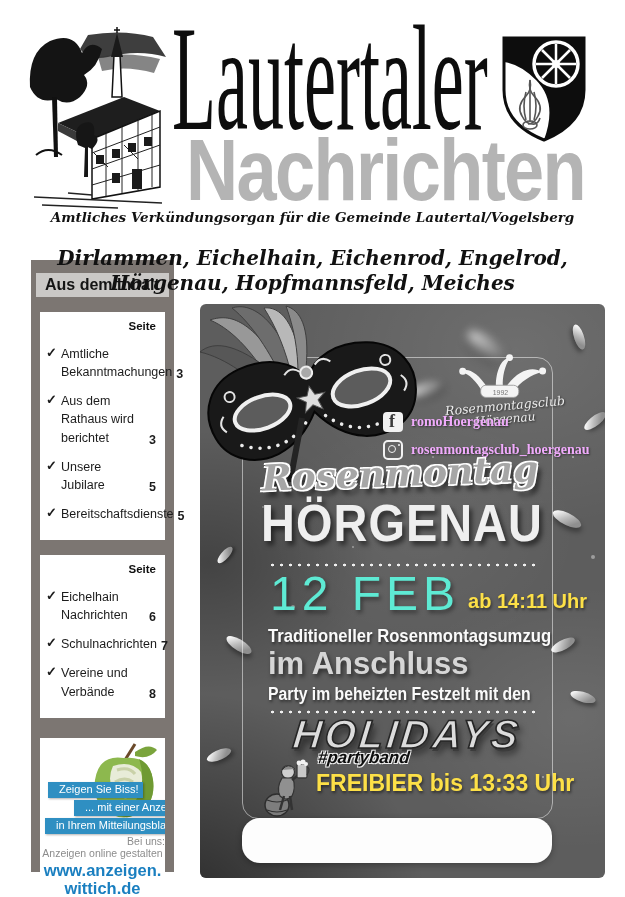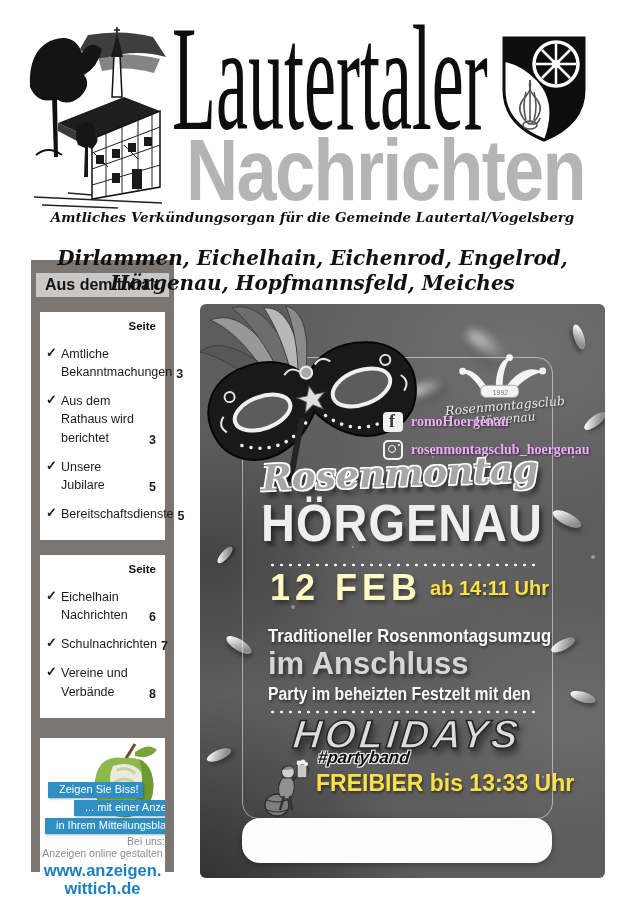--- a/index.html
+++ b/index.html
@@ -106,21 +106,21 @@
         4px 6px 5px rgba(0,0,0,.55);}
   .event-place{position:absolute;left:18px;top:192px;width:368px;text-align:center;
       font-weight:bold;font-size:46px;letter-spacing:1px;color:#efefef;
       transform:scale(1.02,1.12);text-shadow:3px 4px 5px rgba(0,0,0,.55);}
   .dotted{position:absolute;height:4px;
       background:radial-gradient(circle,#f0f0f0 1.3px,transparent 1.6px);
       background-size:9px 4px;background-repeat:repeat-x;}
   .d1{left:68px;top:259px;width:268px;}
   .d2{left:68px;top:406px;width:268px;}
   .date-row{position:absolute;left:70px;top:264px;display:flex;align-items:flex-end;}
-  .date-big{font-weight:bold;font-size:36px;line-height:1.1;letter-spacing:5px;color:#fef9c3;
+  .date-big{font-weight:normal;font-size:48px;line-height:1.1;letter-spacing:5px;color:#5eead4;
       text-shadow:2px 3px 4px rgba(0,0,0,.4);}
   .date-time{font-weight:bold;font-size:20px;color:#fde047;margin:0 0 8px 8px;
       text-shadow:1px 2px 3px rgba(0,0,0,.5);}
   .pline1{position:absolute;left:68px;top:321px;font-weight:bold;font-size:18.5px;color:#fafafa;
       transform:scaleX(.9);transform-origin:left top;white-space:nowrap;
       text-shadow:1px 2px 3px rgba(0,0,0,.5);}
   .pline2{position:absolute;left:68px;top:342px;font-weight:bold;font-size:31px;color:#d6d6d6;
       text-shadow:2px 3px 4px rgba(0,0,0,.5);}
   .pline3{position:absolute;left:68px;top:380px;font-weight:bold;font-size:17.5px;color:#fafafa;
       transform:scaleX(.9);transform-origin:left top;white-space:nowrap;

